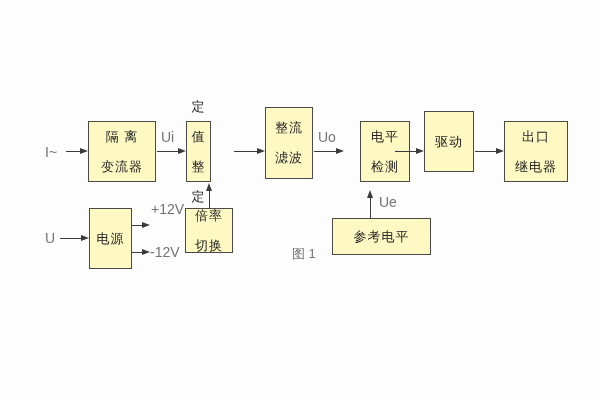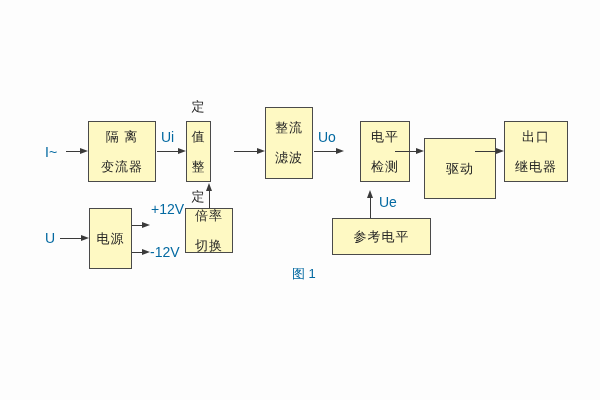--- a/index.html
+++ b/index.html
@@ -19,24 +19,24 @@
     font-size:13px;line-height:30px;
     color:#242424;
     text-align:center;
     white-space:pre-line;
     letter-spacing:1px;
     box-sizing:border-box;
   }
   .box.single{line-height:normal;}
   .lbl{
     position:absolute;
-    font-size:14px;color:#0369a1;
+    font-size:14px;color:#737373;
     white-space:nowrap;
   }
-  .lbl.small{font-size:13px;margin-top:20px;}
+  .lbl.small{font-size:13px;}
   .arrow-r{position:absolute;height:1px;background:#3a3a3a;}
   .arrow-r::after{
     content:"";position:absolute;right:-8px;top:-3px;
     border-left:8px solid #3a3a3a;
     border-top:3.5px solid transparent;
     border-bottom:3.5px solid transparent;
   }
   .arrow-u{position:absolute;width:1px;background:#3a3a3a;}
   .arrow-u::before{
     content:"";position:absolute;top:-8px;left:-3.5px;
@@ -55,21 +55,21 @@
 
   <div class="box" style="left:186px;top:121px;width:25px;height:61px">定值
 整定</div>
 
   <div class="box" style="left:265px;top:107px;width:48px;height:72px">整流
 滤波</div>
 
   <div class="box" style="left:360px;top:121px;width:50px;height:61px">电平
 检测</div>
 
-  <div class="box single" style="left:424px;top:138px;width:72px;height:61px">驱动</div>
+  <div class="box single" style="left:424px;top:111px;width:50px;height:61px">驱动</div>
 
   <div class="box" style="left:504px;top:121px;width:64px;height:61px">出口
 继电器</div>
 
   <div class="box single" style="left:89px;top:208px;width:43px;height:61px">电源</div>
 
   <div class="box" style="left:185px;top:208px;width:48px;height:45px">倍率
 切换</div>
 
   <div class="box single" style="left:332px;top:218px;width:99px;height:37px">参考电平</div>

